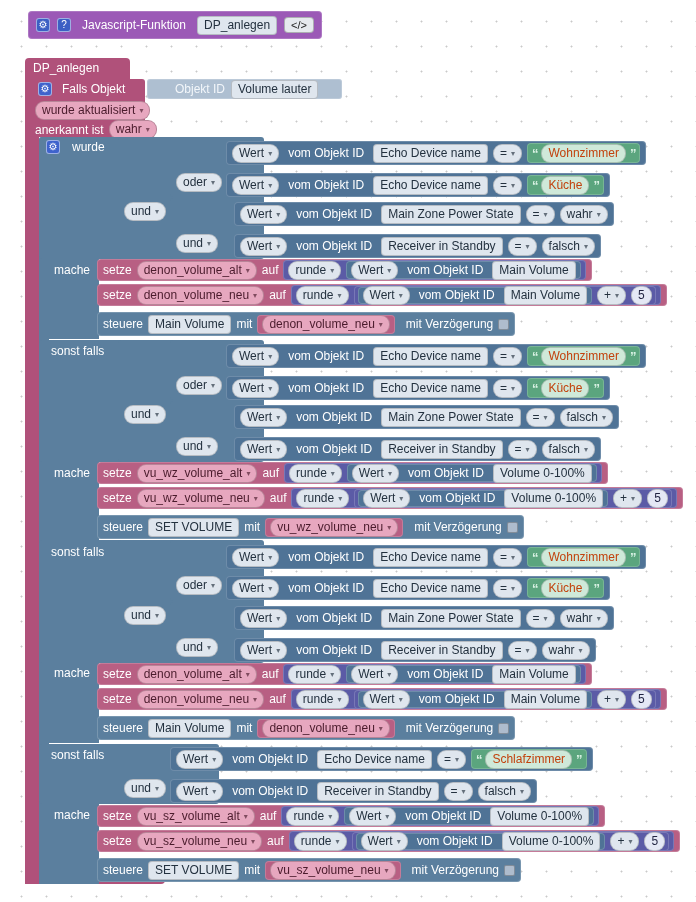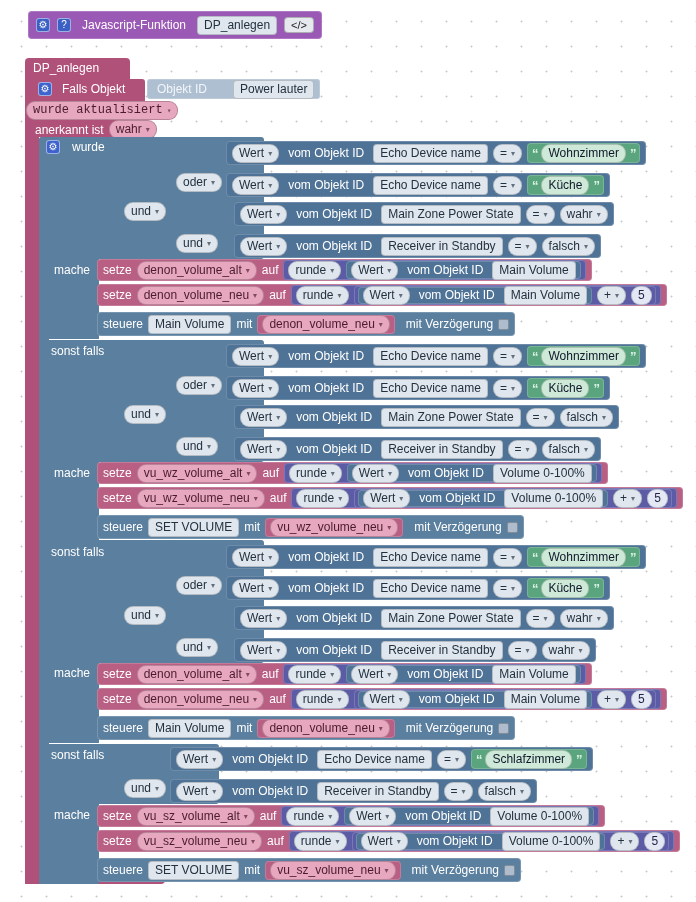--- a/index.html
+++ b/index.html
@@ -44,21 +44,21 @@
     display: inline-flex;
     align-items: center;
     gap: 4px;
     border: 1px solid rgba(0,0,0,0.18);
   }
   .field.flat { border-radius: 4px; }
   .field.pinkvar {
     background:#e7a7bf; color:#4a1b2c; border:1px solid rgba(0,0,0,0.2);
   }
   .field.num { background:#e4e8f5; color:#1f2240; min-width:16px; justify-content:center;}
-  .field.green { background:#cfe9d9; color:#0f172a;text-align:right; }
+  .field.green { background:#cfe9d9; color:#c2410c;text-align:right; }
   .caret { font-size:8px; opacity:.65; }
 
   
   .c-hat   { background:#9b59b6; }        
   .c-ctrl  { background:#5b7f9e; }        
   .c-set   { background:#b85f83; }        
   .c-math  { background:#5b5ba6; }        
   .c-text  { background:#5ba57e; }        
   .c-logic { background:#4f7396; }        
 
@@ -99,37 +99,37 @@
   <div style="position:absolute; left:33px; top:61px; color:#fff; font-size:12px;">DP_anlegen</div>
   <div style="position:absolute; left:25px; top:78px; width:14px; height:806px; background:#b0517a;"></div>
   <div style="position:absolute; left:25px; top:874px; width:140px; height:10px; background:#b0517a; border-radius:0 0 4px 4px;"></div>
 
   <div style="position:absolute; left:30px; top:79px; width:115px; height:58px;
               background:#b0517a; border-radius:3px;"></div>
   <div style="position:absolute; left:38px; top:82px; display:flex; align-items:center; gap:6px;">
     <span class="gear sm">⚙</span>
     <span class="lbl">Falls Objekt</span>
   </div>
-  <div style="position:absolute; left:26px; top:100px;font-family:Liberation Mono, monospace;">
+  <div style="position:absolute; left:35px; top:100px;">
     <span class="field pinkvar">
       <span>wurde aktualisiert</span>
         <span class="caret">▾</span>
     </span>
   </div>
   <div style="position:absolute; left:35px; top:120px; display:flex; align-items:center; gap:5px;">
     <span class="lbl" style="padding:0">anerkannt ist</span>
     <span class="field pinkvar">
       <span>wahr</span>
         <span class="caret">▾</span>
     </span>
   </div>
 
-  <div class="blk" style="left:147px; top:79px; height:20px; background:#aebfd1; padding:0 6px; gap:22px; border-radius:3px;">
+  <div class="blk" style="left:147px; top:79px; height:20px; background:#aebfd1; padding:0 24px; gap:2px; border-radius:3px;">
     <span class="lbl" style="color:#f2f6fa;">Objekt ID</span>
-    <span class="field flat">Power lauter</span>
+    <span class="field flat">Volume lauter</span>
   </div>
 
   <div style="position:absolute; left:39px; top:137px; width:10px; height:737px; background:#5b7f9e; border-radius:3px 0 0 3px;"></div>
 
   <div style="position:absolute; left:39px; top:137px; width:225px; height:122px; background:#5b7f9e; border-radius:3px;"></div>
   <div style="position:absolute; left:46px; top:140px; display:flex; align-items:center; gap:8px;">
     <span class="gear sm">⚙</span>
     <span class="lbl">wurde</span>
   </div>
 

